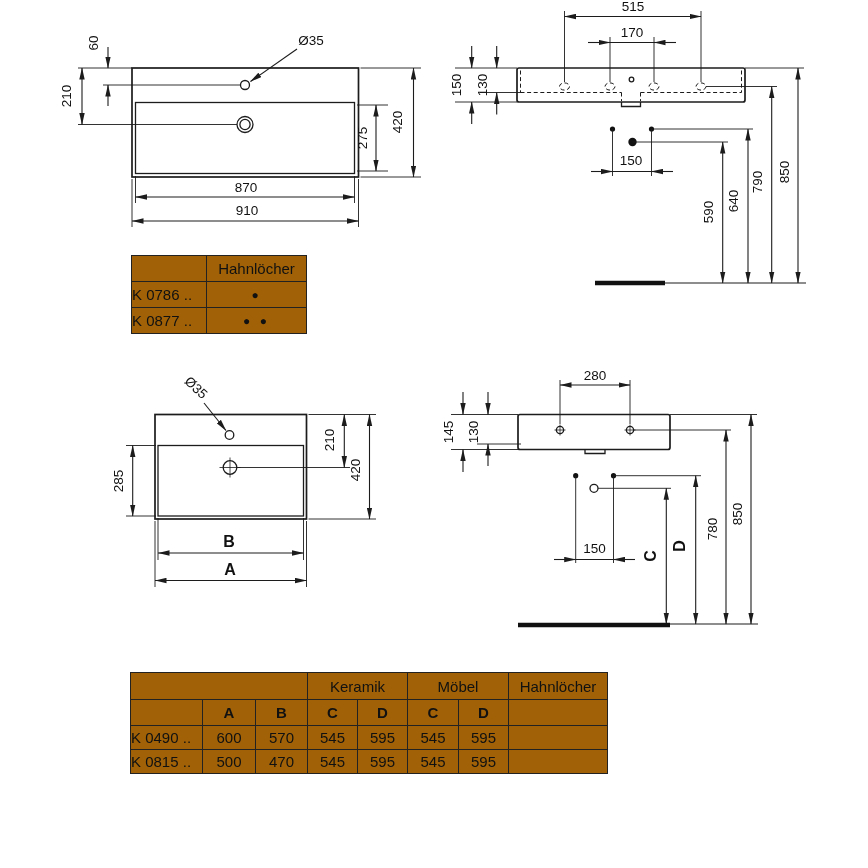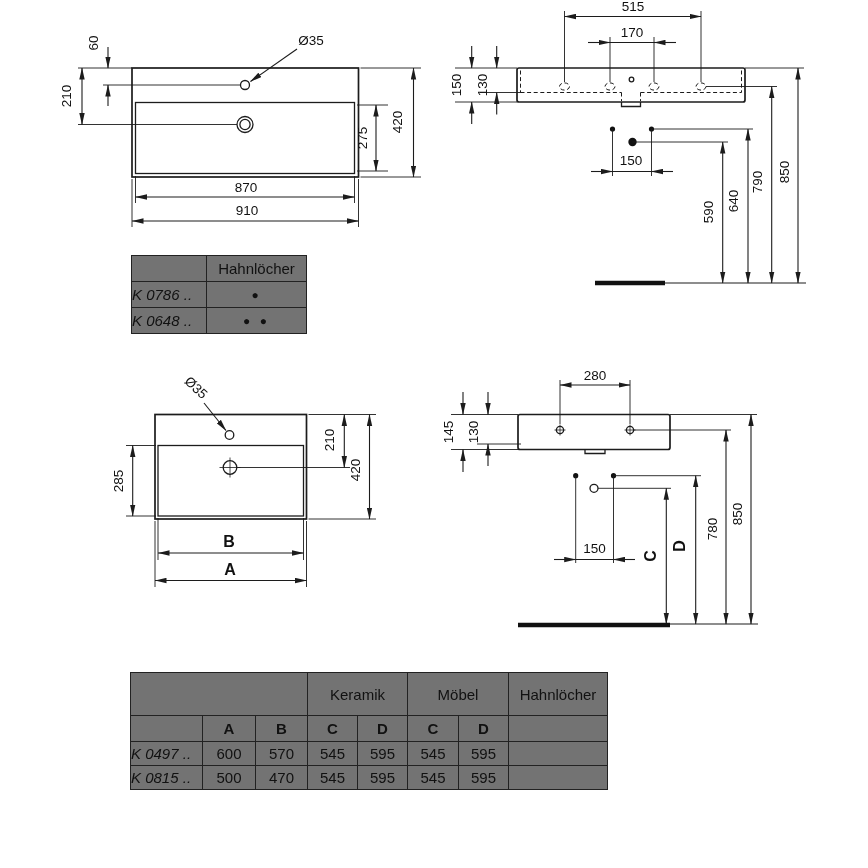--- a/index.html
+++ b/index.html
@@ -11,23 +11,23 @@
   .ext{stroke:#1c1c1c;stroke-width:0.9;}
   .dim{stroke:#1c1c1c;stroke-width:1.1;}
   .dash{fill:none;stroke:#1c1c1c;stroke-width:1;stroke-dasharray:4 2.6;}
   .thick{stroke:#111;stroke-width:4.6;}
   .dot{fill:#111;}
   .hole{fill:#fff;stroke:#1c1c1c;stroke-width:1.3;}
   .thin{stroke:#1c1c1c;stroke-width:0.8;}
   text.d{font:13.5px "Liberation Sans",sans-serif;fill:#111;}
   text.db{font:bold 16px "Liberation Sans",sans-serif;fill:#111;}
   .tbl{position:absolute;border-collapse:collapse;table-layout:fixed;
-       font:15px "Liberation Sans",sans-serif;color:#111;background:#737373;}
+       font:15px "Liberation Sans",sans-serif;color:#111;background:#a16207;}
   .tbl td{border:1.6px solid #222;padding:0;white-space:nowrap;overflow:hidden;}
-  .code{text-align:left;padding-left:8px;font-style:italic;}
+  .code{text-align:left;padding-left:8px;}
   .ctr{text-align:center;}
   .bold{font-weight:bold;}
   .dots{text-align:center;font-size:12px;letter-spacing:3px;}
 </style>
 </head>
 <body>
 
 <div id="canvas">
 
 <svg width="868" height="868" viewBox="0 0 868 868">
@@ -237,56 +237,56 @@
   <tbody>
         <tr style="height:26px">
     <td></td>
     <td class="ctr">Hahnlöcher</td>
   </tr>
   <tr style="height:26px">
     <td class="code">K 0786 ..</td>
     <td class="dots">●</td>
   </tr>
   <tr style="height:26px">
-    <td class="code">K 0648 ..</td>
+    <td class="code">K 0877 ..</td>
     <td class="dots">● ●</td>
   </tr>
 </tbody>
     </table>
 
 <table class="tbl" style="left:130px;top:672px;">
   <colgroup>
     <col style="width:72px">
         <col style="width:53px">
         <col style="width:52px">
     <col style="width:50px">
         <col style="width:50px">
         <col style="width:51px">
     <col style="width:50px">
         <col style="width:99px">
   </colgroup>
   <tbody>
-        <tr style="height:43px">
+        <tr style="height:27px">
     <td colspan="3"></td>
     <td colspan="2" class="ctr">Keramik</td>
     <td colspan="2" class="ctr">Möbel</td>
     <td class="ctr">Hahnlöcher</td>
   </tr>
   <tr style="height:26px">
     <td></td>
     <td class="ctr bold">A</td>
     <td class="ctr bold">B</td>
     <td class="ctr bold">C</td>
     <td class="ctr bold">D</td>
     <td class="ctr bold">C</td>
     <td class="ctr bold">D</td>
     <td></td>
   </tr>
   <tr style="height:24px">
-    <td class="code">K 0497 ..</td>
+    <td class="code">K 0490 ..</td>
     <td class="ctr">600</td>
     <td class="ctr">570</td>
     <td class="ctr">545</td>
     <td class="ctr">595</td>
     <td class="ctr">545</td>
     <td class="ctr">595</td>
     <td class="dots"></td>
   </tr>
   <tr style="height:24px">
     <td class="code">K 0815 ..</td>

